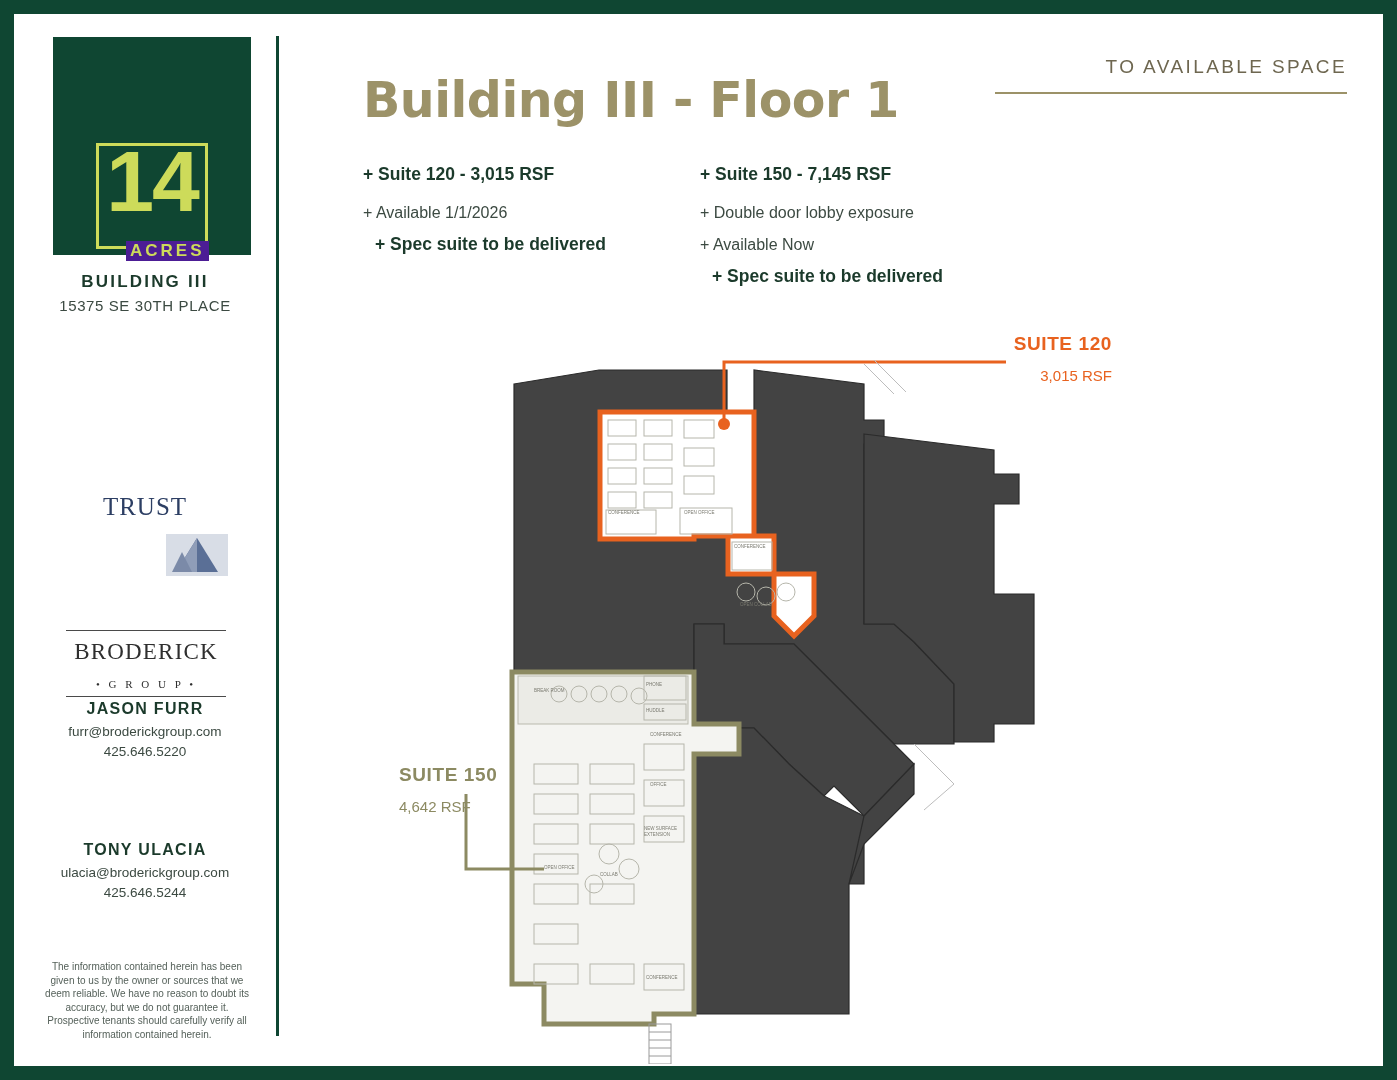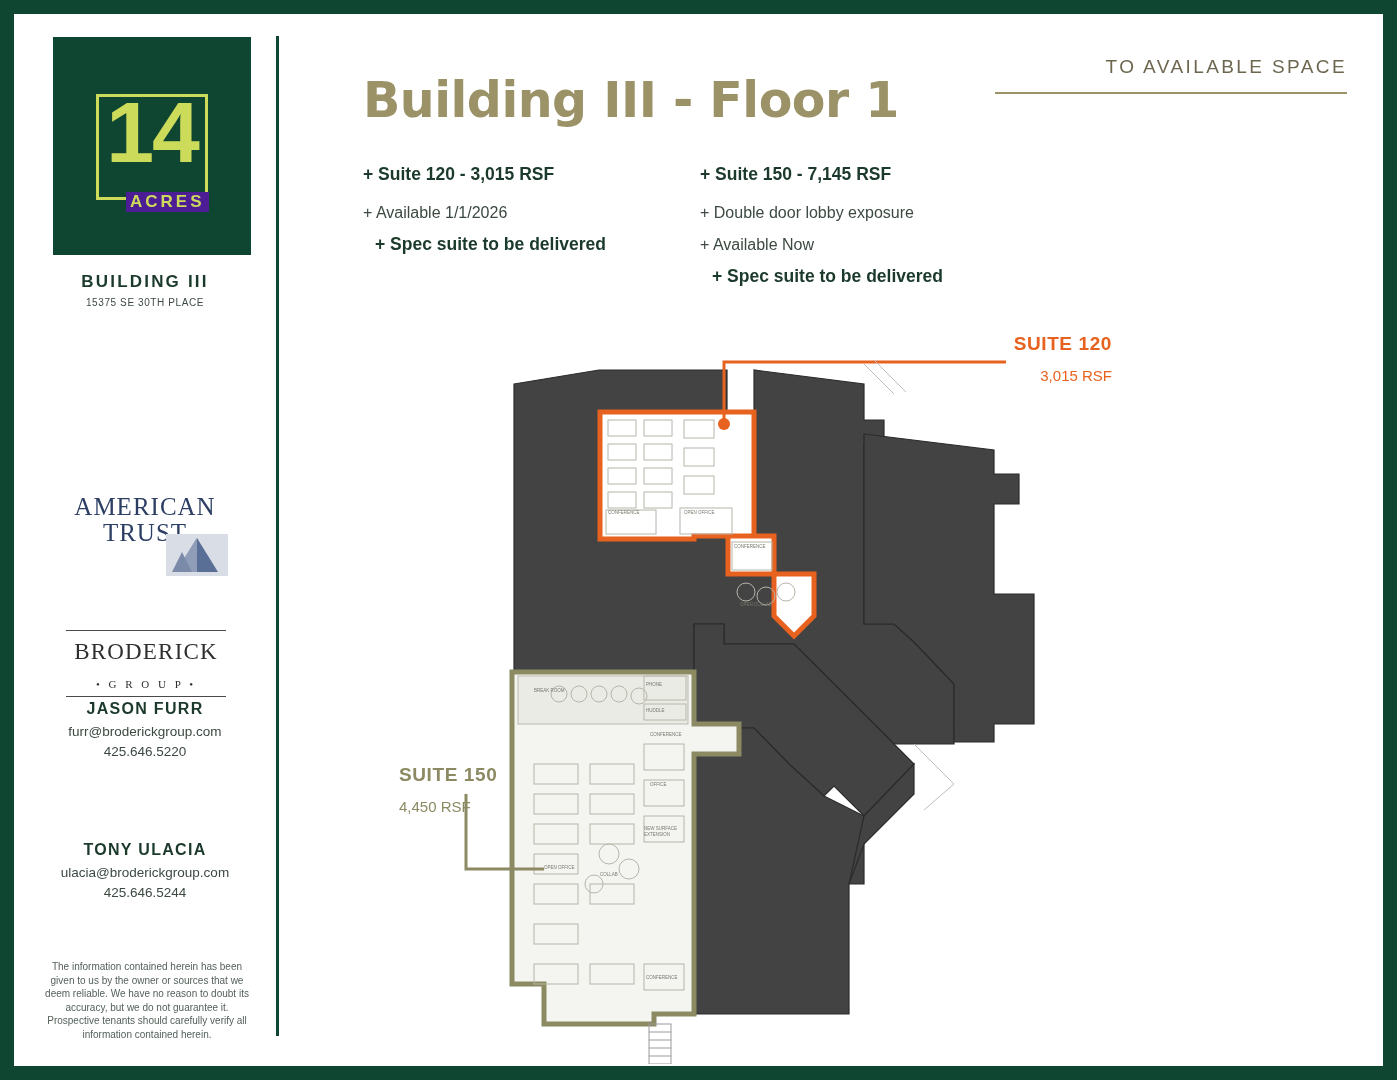--- a/index.html
+++ b/index.html
@@ -47,21 +47,21 @@
     background: #0f4632;
   }
   .logo-box {
     position: absolute;
     left: 39px;
     top: 23px;
     width: 198px;
     height: 218px;
     background: #0f4632;
     display: flex;
-    align-items: center;
+    align-items: flex-end;
     justify-content: center;
   }
   .logo-mark {
     position: relative;
     width: 120px;
     height: 120px;
   }
   .logo-14 {
     font-family: "Liberation Sans", sans-serif;
     font-weight: bold;
@@ -110,21 +110,21 @@
     font-size: 17px;
     font-weight: bold;
     letter-spacing: 2.2px;
     color: #1b3a2b;
   }
   .bldg-addr {
     position: absolute;
     left: 0; top: 283px;
     width: 262px;
     text-align: center;
-    font-size: 10px;
+    font-size: 15px;
     letter-spacing: 0.6px;
     color: #3c4a42;
   }
 
   .aat-logo {
     position: absolute;
     left: 0; top: 480px;
     width: 262px;
     text-align: center;
     color: #2c3e63;
@@ -303,21 +303,20 @@
           <div class="logo-line-right"></div>
           <div class="logo-14">14</div>
           <div class="logo-acres">ACRES</div>
         </div>
       </div>
 
       <div class="bldg-name">BUILDING III</div>
       <div class="bldg-addr">15375 SE 30TH PLACE</div>
 
       <div class="aat-logo">
-        <div class="l1">AMERICAN</div>
         <div class="l3">TRUST</div>
         <svg class="aat-tri" width="62" height="42" viewBox="0 0 62 42">
           <rect x="0" y="0" width="62" height="42" fill="#d8dde6"></rect>
           <polygon points="31,4 52,38 10,38" fill="#5a6f96"></polygon>
           <polygon points="31,4 31,38 10,38" fill="#8f9db8"></polygon>
           <polygon points="16,18 26,38 6,38" fill="#7b8aa8"></polygon>
         </svg>
       </div>
 
       <div class="broderick">
@@ -486,18 +485,18 @@
         </g>
       </svg>
 
       <div class="callout" id="callout-120">
         <div class="c-title">SUITE 120</div>
         <div class="c-sub">3,015 RSF</div>
       </div>
 
       <div class="callout" id="callout-150">
         <div class="c-title">SUITE 150</div>
-        <div class="c-sub">4,450 RSF</div>
+        <div class="c-sub">4,642 RSF</div>
       </div>
     </div>
 
   </div>
 </div>
 
 </body></html>

